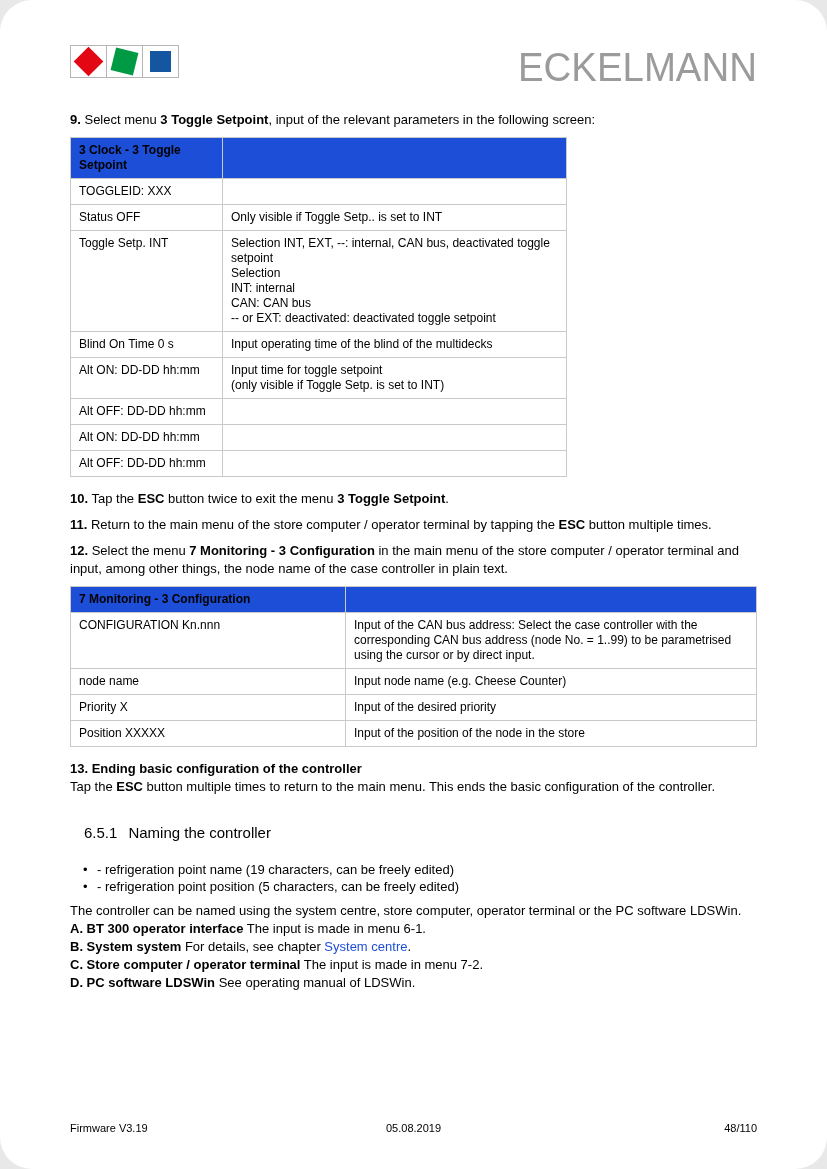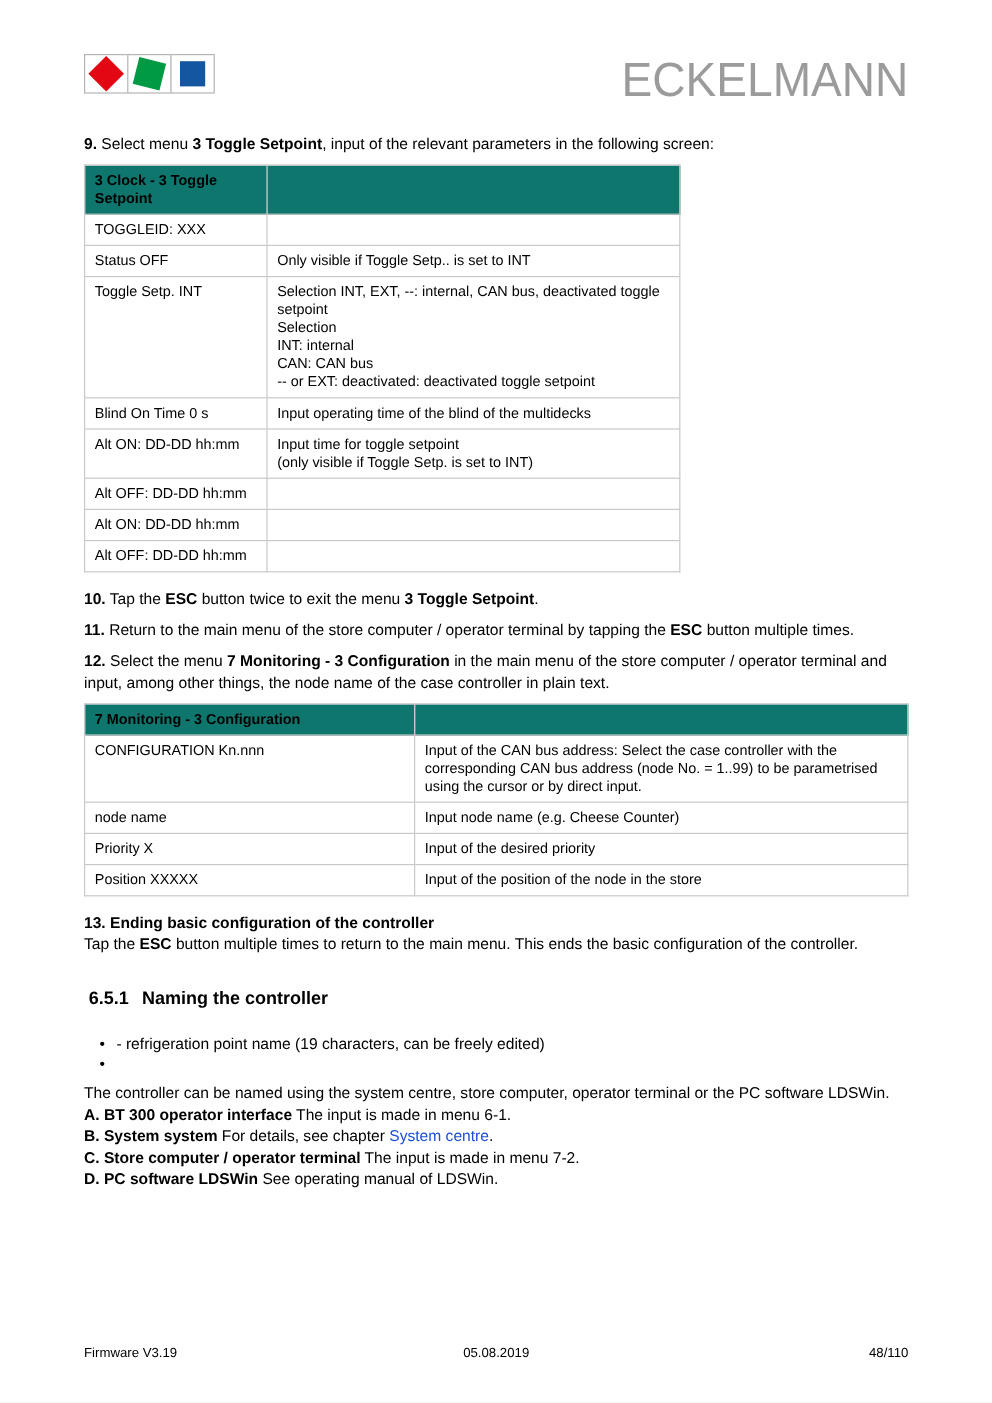--- a/index.html
+++ b/index.html
@@ -1,20 +1,21 @@
 <!DOCTYPE html>
 <html><head>
 <meta charset="utf-8">
 <style>
   * { margin:0; padding:0; box-sizing:border-box; }
   html,body { background:#e8e8e8; }
   .page {
     width:827px; height:1169px; background:#ffffff; position:relative;
     font-family:"Liberation Sans", sans-serif; color:#000; overflow:hidden;
     margin:0 auto;
+    border-radius:32px;
   }
   .content { padding:45px 70px 0 70px; }
 
   
   .hdr { display:flex; justify-content:space-between; align-items:flex-start; height:52px; }
   .logo { display:flex; }
   .logo-cell { width:37px; height:33px; border:1px solid #b5b5b5; background:#fff;
     display:flex; align-items:center; justify-content:center; }
   .logo-cell + .logo-cell { margin-left:-1px; }
   .sh-red   { width:21px; height:21px; background:#e30613; transform:rotate(45deg); }
@@ -25,28 +26,28 @@
 
   
   .step { font-size:13px; line-height:18px; margin:0 0 8px 0; }
   .b { font-weight:bold; }
   .link { color:#1d4ed8; text-decoration:none; cursor:pointer; }
 
   
   table { border-collapse:collapse; font-size:12px; table-layout:fixed; }
   th, td { border:1px solid #c9c9c9; padding:5px 8px 5px 8px; vertical-align:top;
     text-align:left; line-height:15px; white-space:pre-line; }
-  thead th { background:#0f766e; font-weight:bold; font-size:12px; }
+  thead th { background:#1d4ed8; font-weight:bold; font-size:12px; }
   .t1 { width:497px; margin:3px 0 13px 0; }
   .t1 .c1 { width:152px; }
   .t2 { width:687px; margin:3px 0 13px 0; }
   .t2 .c1 { width:275px; }
 
   
-  .sec-head { font-size:15px; font-weight:bold; margin:28px 0 20px 4px; }
+  .sec-head { font-size:15px; font-weight:normal; margin:28px 0 20px 14px; }
   .sec-head .num { margin-right:11px; }
   .intro { font-size:13px; line-height:18px; margin-bottom:7px; }
   .bullets { margin:0 0 7px 0; }
   .bullet { display:flex; font-size:13px; line-height:17px; padding-left:13px; }
   .bullet .dot { width:14px; flex:none; }
   .plines .step { margin-bottom:0; }
 
   
   .footer { position:absolute; left:70px; right:70px; bottom:33px;
     display:flex; font-size:11px; line-height:15px; }
@@ -166,20 +167,21 @@
     </h2>
 
 
     <div class="bullets">
       <div class="bullet">
         <span class="dot">•</span>
         <span>- refrigeration point name (19 characters, can be freely edited)</span>
       </div>
       <div class="bullet">
         <span class="dot">•</span>
+        <span>- refrigeration point position (5 characters, can be freely edited)</span>
       </div>
     </div>
 
     <div class="plines">
       <p class="step">The controller can be named using the system centre, store computer, operator terminal or the PC software LDSWin.</p>
       <p class="step"><span class="b">A. BT 300 operator interface</span><span> The input is made in menu 6-1.</span></p>
       <p class="step"><span class="b">B. System system</span><span> For details, see chapter </span><a class="link">System centre</a><span>.</span></p>
       <p class="step"><span class="b">C. Store computer / operator terminal</span><span> The input is made in menu 7-2.</span></p>
       <p class="step"><span class="b">D. PC software LDSWin</span><span> See operating manual of LDSWin.</span></p>
     </div>

